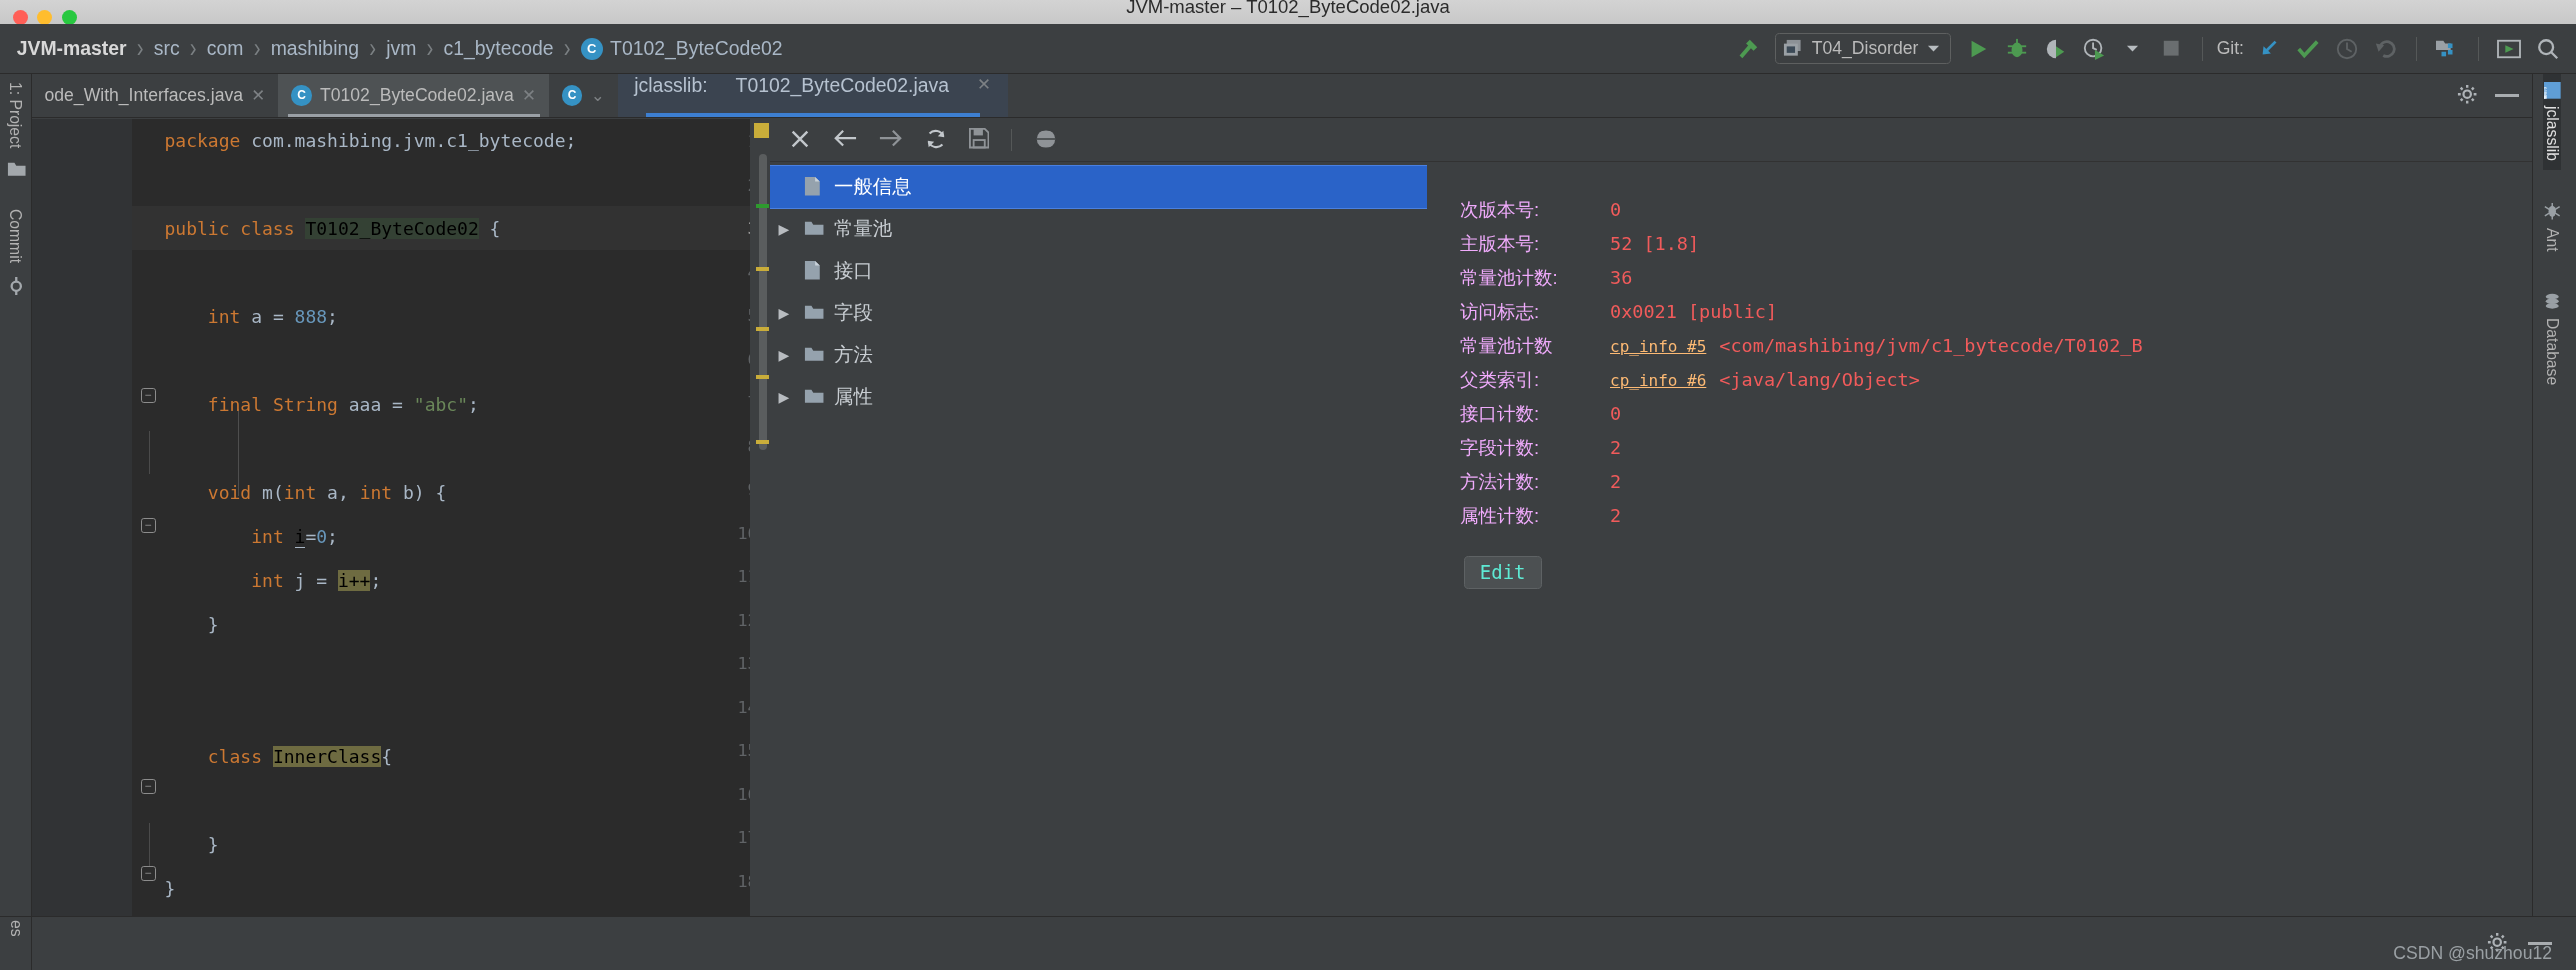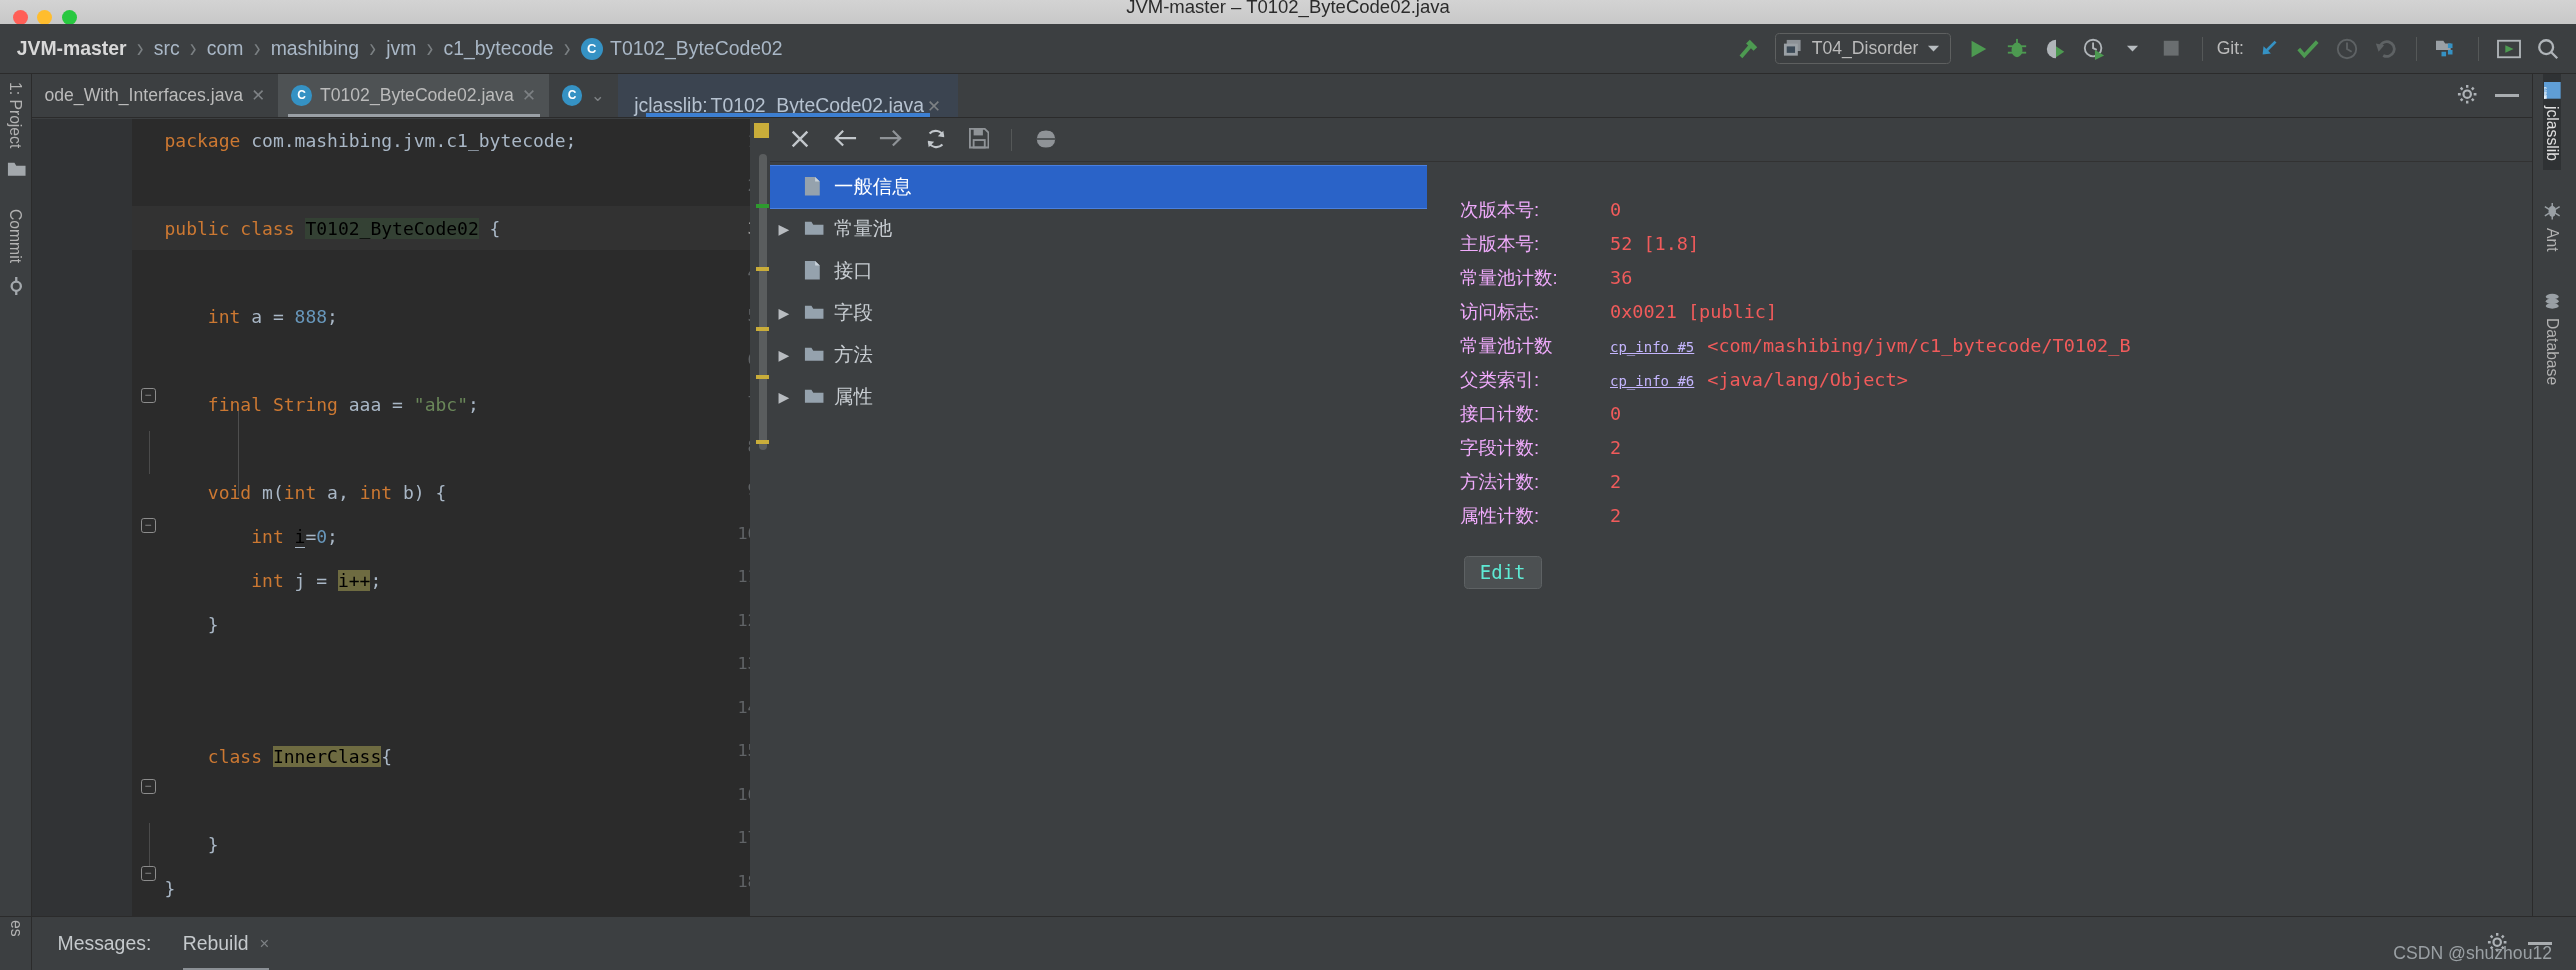--- a/index.html
+++ b/index.html
@@ -104,22 +104,22 @@
     width: 20.4px; height: 20.4px; border-radius: 50%; background: #3592c4;
     color: #fff; font-size: 12px; font-weight: bold;
     display: inline-flex; align-items: center; justify-content: center;
   }
   .etab .xclose { color: #7d8184; font-size: 16.7px; }
   .etab .underline {
     position: absolute; left: 9.3px; right: 9.3px; bottom: 0; height: 2.8px;
     background: #9aa0a6;
   }
   .jctab {
-    background: #3b4450; display: flex; align-items: flex-end;
-    padding: 0 16.7px; font-size: 19.4px; color: #b6c2d0; gap: 3px;
+    background: #3b4450; display: flex; align-items: flex-start;
+    padding: 0 16.7px; font-size: 19.4px; color: #b6c2d0; gap: 28px;
     position: relative; white-space: nowrap;
   }
   .jctab .underline {
     position: absolute; left: 28px; right: 28px; bottom: 0; height: 3.7px;
     background: #3d7fd1;
   }
   .tabs-right {
     margin-left: auto; display: flex; align-items: center; gap: 16.7px;
     padding-right: 13px;
   }
@@ -204,22 +204,22 @@
   .dlabel {
     color: #f0abfc; width: 150px; flex: none;
     font-family: "Liberation Sans", sans-serif;
   }
   .dval {
     color: #f15b5b;
     font-family: "DejaVu Sans Mono", "Liberation Mono", monospace;
     font-size: 18.5px;
   }
   .dlink {
-    color: #c4b5fd; text-decoration: underline; margin-right: 13px;
-    font-family: "DejaVu Sans Mono", monospace; font-size: 14px;
+    color: #fdba74; text-decoration: underline; margin-right: 13px;
+    font-family: "DejaVu Sans Mono", monospace; font-size: 16px;
   }
   .editbtn {
     margin-top: 18.5px; margin-left: 3.7px; width: 78px; height: 33px;
     background: #4c5052; border: 0.9px solid #5e6264; border-radius: 4.6px;
     color: #5eead4; font-size: 19px;
     font-family: "DejaVu Sans Mono", monospace;
     display: flex; align-items: center; justify-content: center;
   }
 
   
@@ -687,28 +687,20 @@
           </div>
         <div class="editbtn">Edit</div>
       </div>
     </div>
   </div>
 
   <div class="bottombar">
     <div class="bb-left-strip">
       <span class="bb-vlabel">es</span>
     </div>
-    <div class="bb-content">
-      <span class="bb-item">Messages:</span>
-      <span class="bb-item">
-        <span>Rebuild</span>
-        <span class="xclose">×</span>
-        <span class="bb-underline"></span>
-      </span>
-    </div>
     <div class="bb-right">
       <span>
         <svg width="20.4" height="20.4" viewBox="0 0 22 22">
           <circle cx="11" cy="11" r="4" fill="none" stroke="#aeb3b7" stroke-width="2.4"></circle>
           <g stroke="#aeb3b7" stroke-width="2.6">
             <path d="M11 1 v3 M11 18 v3 M1 11 h3 M18 11 h3 M4 4 l2 2 M16 16 l2 2 M18 4 l-2 2 M6 16 l-2 2"></path>
           </g>
         </svg>
       </span>
       <span class="minus"></span>

